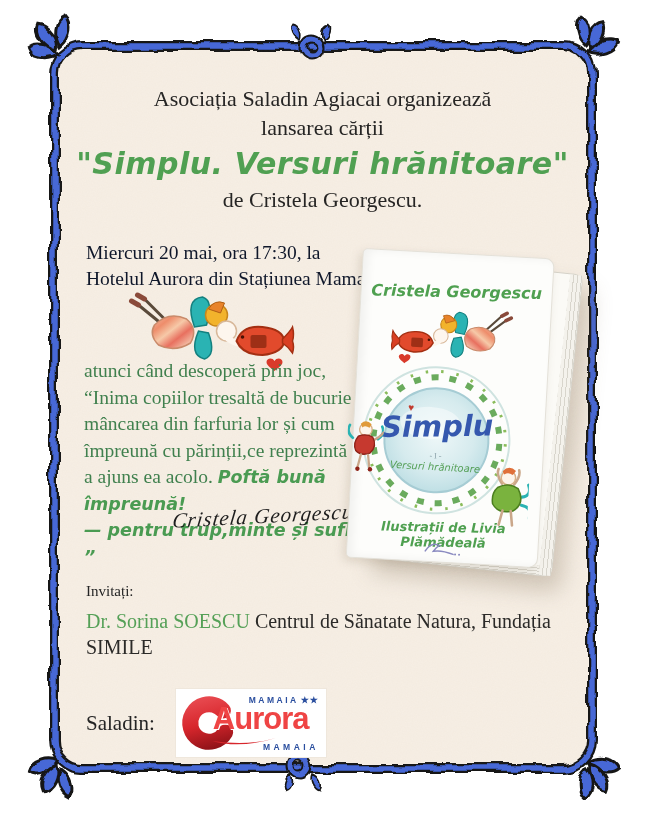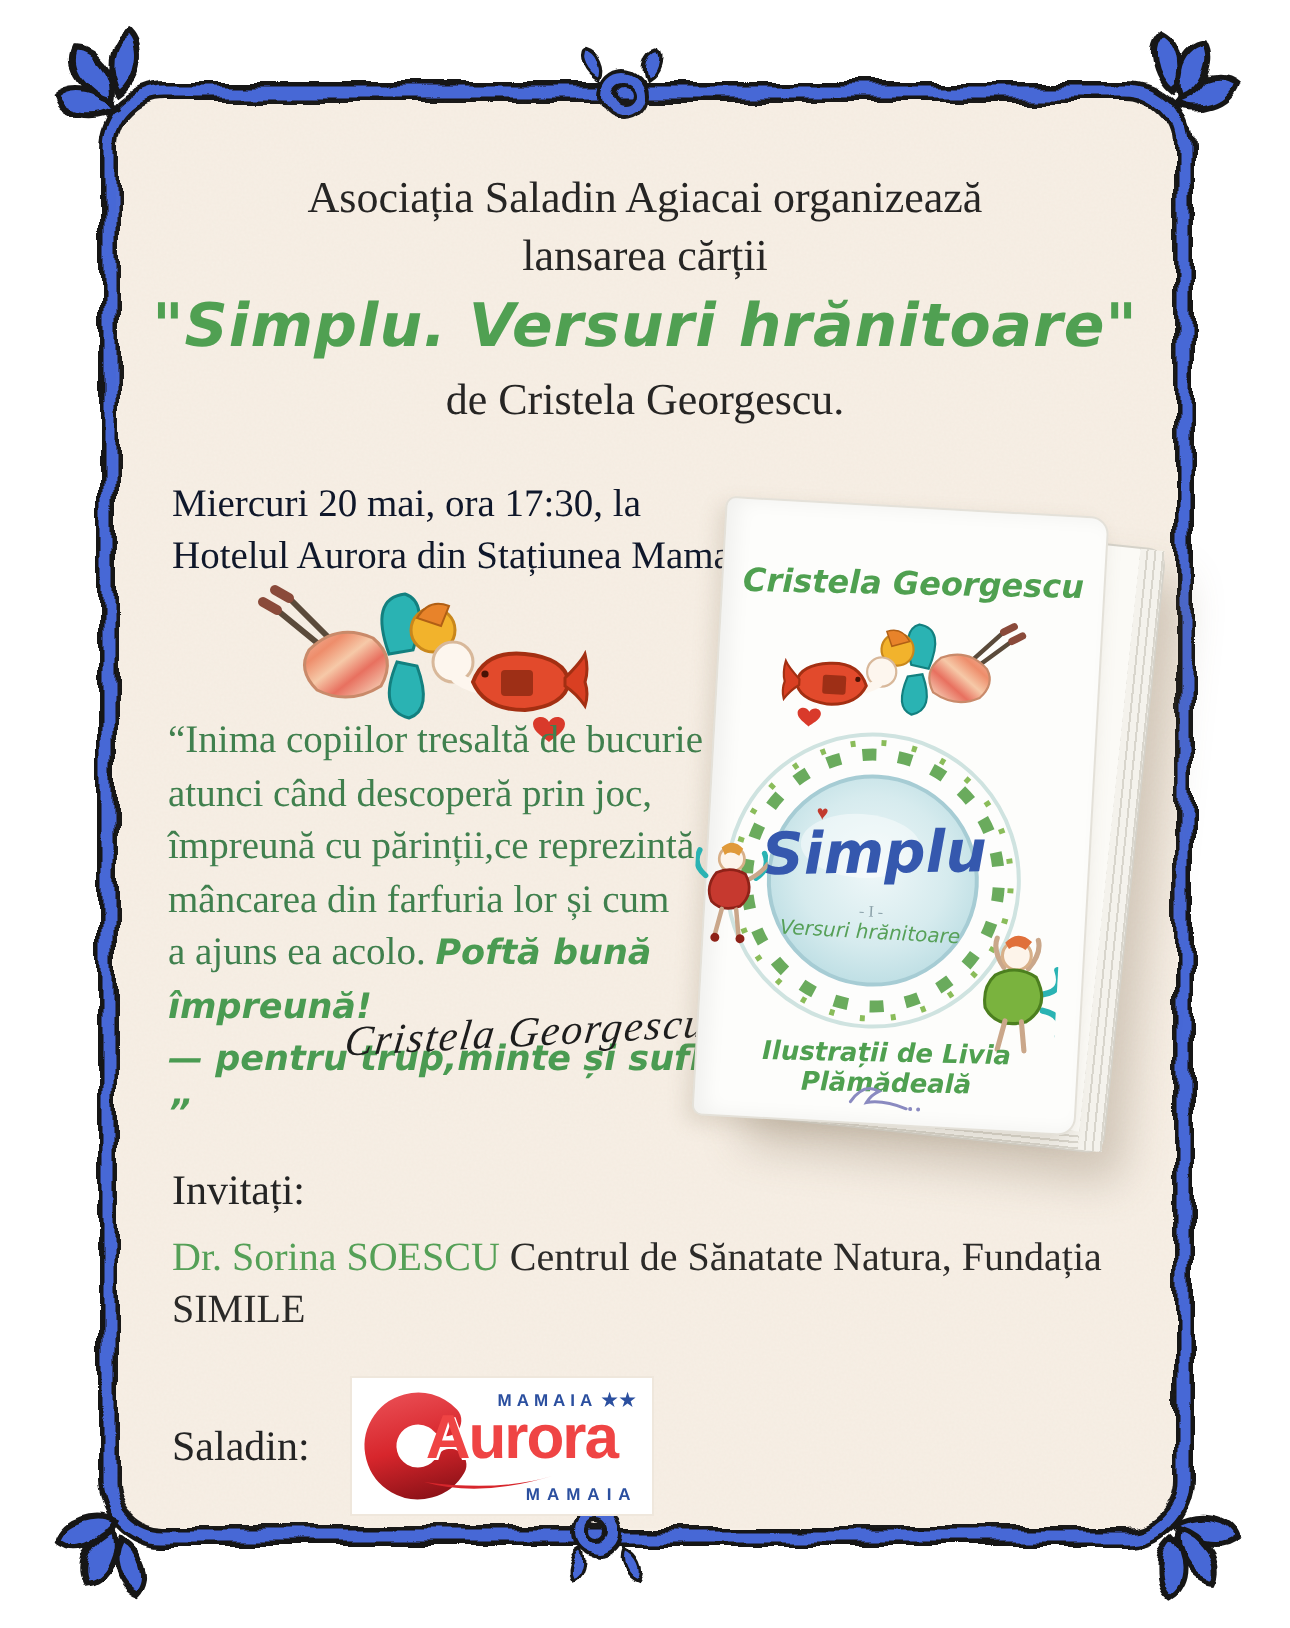--- a/index.html
+++ b/index.html
@@ -60,21 +60,21 @@
               font-size:10px;color:#56a058;}
   .plate-fairy-l{position:absolute;left:-14px;top:55px;}
   .plate-fairy-r{position:absolute;right:-20px;top:92px;}
   .b-credit{position:absolute;top:266px;left:0;width:100%;text-align:center;
             font-family:"DejaVu Sans",sans-serif;font-style:italic;font-weight:600;
             font-size:13px;color:#4fa050;transform:rotate(-2deg);}
   .b-pub{position:absolute;top:288px;left:74px;}
 
   
   .invited-block{position:absolute;left:86px;top:583px;width:520px;}
-  .inv-heading{font-size:21px;color:#242424;margin-bottom:8px;}
+  .inv-heading{font-size:15px;color:#242424;margin-bottom:8px;}
   .guest{font-size:20px;line-height:26px;}
   .g-name{color:#55a057;}
   .g-desc{color:#2b2a28;}
 
   
   .sponsor-block{position:absolute;left:86px;top:688px;display:flex;align-items:center;gap:20px;}
   .sp-label{font-size:21px;color:#242424;}
   .aurora-logo{position:relative;width:150px;height:68px;background:#ffffff;
                border:1px solid #efe7dc;}
   .c-swoosh{position:absolute;left:2px;top:4px;}
@@ -187,24 +187,24 @@
         <path d="M104 50 Q116 58 128 54" stroke="#fdf6ee" stroke-width="6" fill="none" stroke-linecap="round"></path>
         <path d="M112 52 Q118 36 138 38 Q158 40 160 52 Q158 64 138 66 Q118 66 112 52 Z" fill="#e24a2c" stroke="#a32f12" stroke-width="2"></path>
         <path d="M158 50 q8 -8 10 -12 q2 8 0 14 q2 6 0 12 q-4 -6 -10 -10 z" fill="#d93f22" stroke="#a32f12" stroke-width="1.5"></path>
         <rect x="126" y="46" width="16" height="13" rx="2" fill="#9e2f16"></rect>
         <circle cx="118" cy="48" r="1.8" fill="#4a1205"></circle>
         <path d="M150 72 c2,-4 8,-3 8,1 c0,4 -6,7 -8,9 c-2,-2 -8,-5 -8,-9 c0,-4 6,-5 8,-1 z" fill="#d93a2b"></path>
       </g>
     </svg>
 
     <div class="quote-block">
+      <div class="q-serif">atunci când descoperă prin joc,</div>
       <div class="q-serif">“Inima copiilor tresaltă de bucurie</div>
-      <div class="q-serif">atunci când descoperă prin joc,</div>
+      <div class="q-serif">mâncarea din farfuria lor și cum</div>
       <div class="q-serif">împreună cu părinții,ce reprezintă</div>
-      <div class="q-serif">mâncarea din farfuria lor și cum</div>
       <div>
         <span class="q-serif">a ajuns ea acolo. </span><span class="q-hand">Poftă bună împreună!</span>
       </div>
       <div class="q-hand">— pentru trup,minte și suflet... ”</div>
     </div>
 
     <div class="signature">Cristela Georgescu</div>
 
     <div class="book">
       <div class="book-pages"></div>

